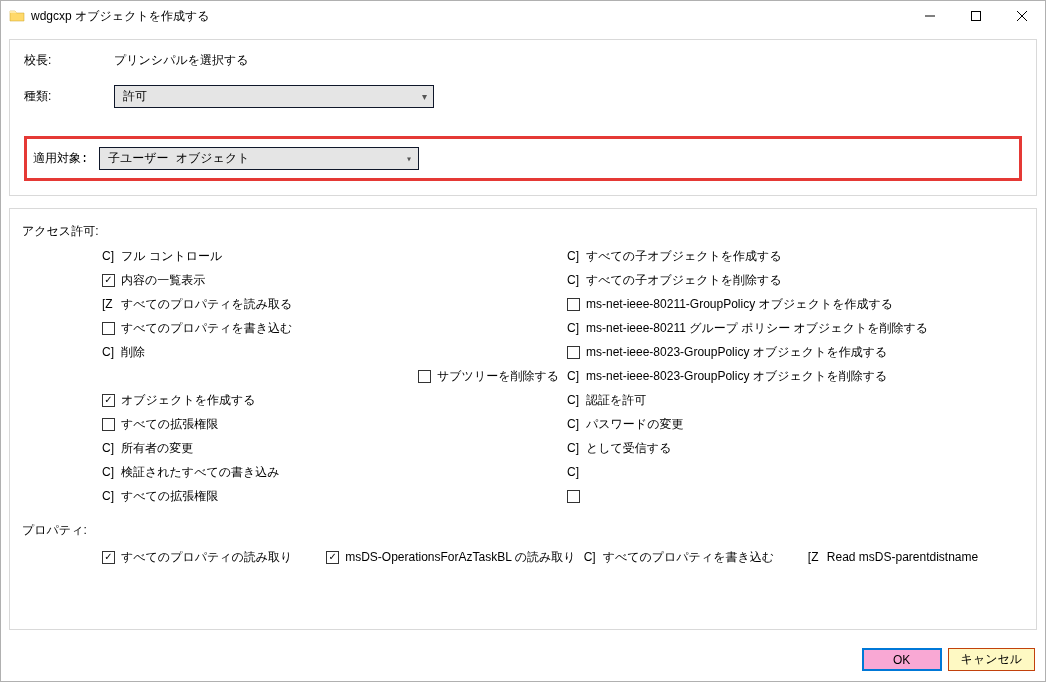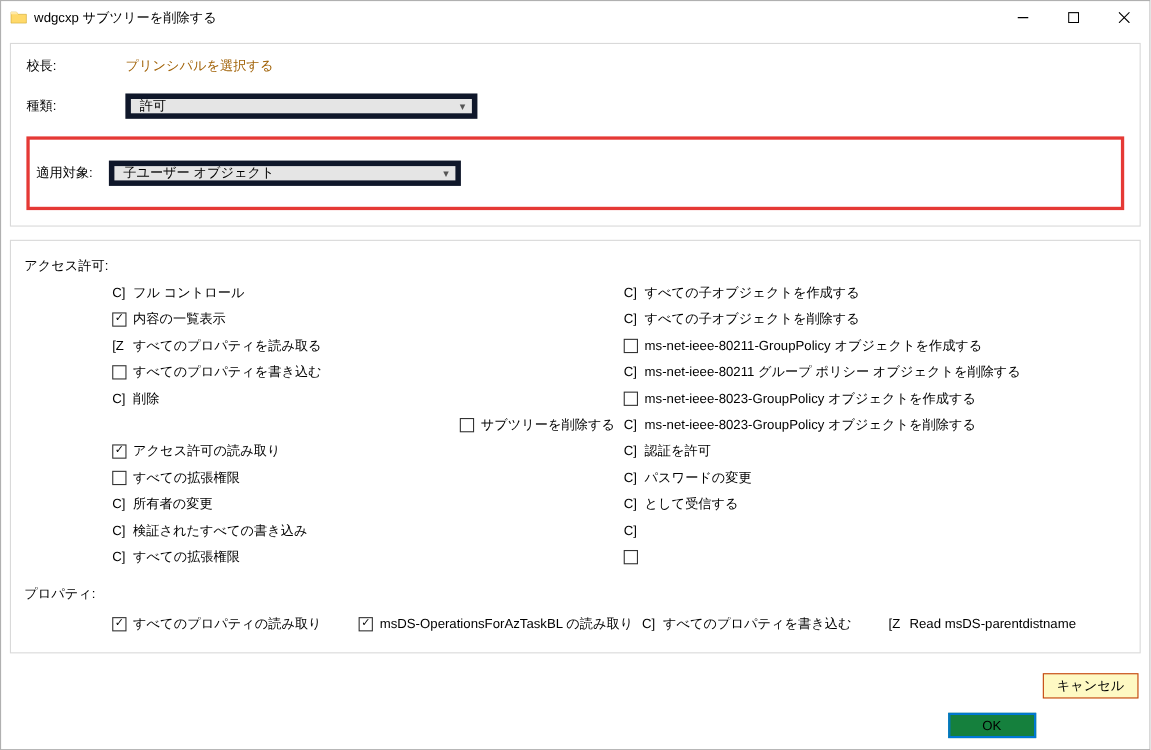--- a/index.html
+++ b/index.html
@@ -64,30 +64,31 @@
     column-gap: 6px;
     gap: 16px;
   }
   .row-highlight {
     grid-column: 1 / span 2;
     display: grid;
     grid-template-columns: 60px 1fr;
     align-items: center;
     column-gap: 6px;
     border: 3px solid #e53935;
-    padding: 19px 6px;
-    margin-top: 0;
+    padding: 8px 6px;
+    margin-top: 12px;
+    font-family: Liberation Mono, monospace;
   }
   .label { white-space: nowrap; }
-  .link { color: #a16207; cursor: pointer; }
+  .link { color: #000000; cursor: pointer; }
   .combo {
     width: 320px;
     height: 23px;
     background: #e5e5e5;
-    border: 5px solid #0f172a;
+    border: 1px solid #0f172a;
     display: flex;
     align-items: center;
     padding: 0 6px 0 8px;
     justify-content: space-between;
     color: #000;
   }
   .combo .chev { font-size: 10px; color: #555; }
   .perm-panel {
     flex: 1;
     overflow: hidden;
@@ -143,22 +144,21 @@
     border: 1px solid #c2410c;
     background: #fef9c3;
     display: flex;
     align-items: center;
     justify-content: center;
     padding: 0 12px;
   }
   .btn.primary {
     border: 1px solid #0078d7;
     box-shadow: 0 0 0 1px #0078d7 inset;
-    background: #15803d;
-    margin-top: 36px;
+    background: #f9a8d4;
   }
   .props-section {
     margin-top: 14px;
   }
   .props-grid {
     display: grid;
     grid-template-columns: 1fr 1fr 1fr 1fr;
     column-gap: 8px;
     padding-left: 80px;
     row-gap: 18px;
@@ -170,21 +170,21 @@
 
 <div class="window">
 
   <div class="titlebar">
     <span class="folder-icon">
       <svg viewBox="0 0 16 16" width="16" height="16">
         <path d="M1 3h5l1.5 2H15v8H1z" fill="#ffd96a" stroke="#caa32a" stroke-width="0.5"></path>
         <path d="M1 3h5l1.5 2H1z" fill="#ffe9a8"></path>
       </svg>
     </span>
-    <span class="title-text">wdgcxp サブツリーを削除する</span>
+    <span class="title-text">wdgcxp オブジェクトを作成する</span>
     <div class="winbtn">
       <svg width="10" height="10">
           <path d="M0 5h10" stroke="#000"></path>
         </svg>
     </div>
     <div class="winbtn">
       <svg width="10" height="10">
           <rect x="0.5" y="0.5" width="9" height="9" fill="none" stroke="#000"></rect>
         </svg>
     </div>
@@ -262,21 +262,21 @@
           <div class="perm-item" style="justify-content: flex-end;">
             <span class="cb"></span>
             <span>サブツリーを削除する</span>
           </div>
           <div class="perm-item">
             <span class="prefix">C]</span>
             <span>ms-net-ieee-8023-GroupPolicy オブジェクトを削除する</span>
           </div>
           <div class="perm-item">
             <span class="cb checked"></span>
-            <span>アクセス許可の読み取り</span>
+            <span>オブジェクトを作成する</span>
           </div>
           <div class="perm-item">
             <span class="prefix">C]</span>
             <span>認証を許可</span>
           </div>
           <div class="perm-item">
             <span class="cb"></span>
             <span>すべての拡張権限</span>
           </div>
           <div class="perm-item">

